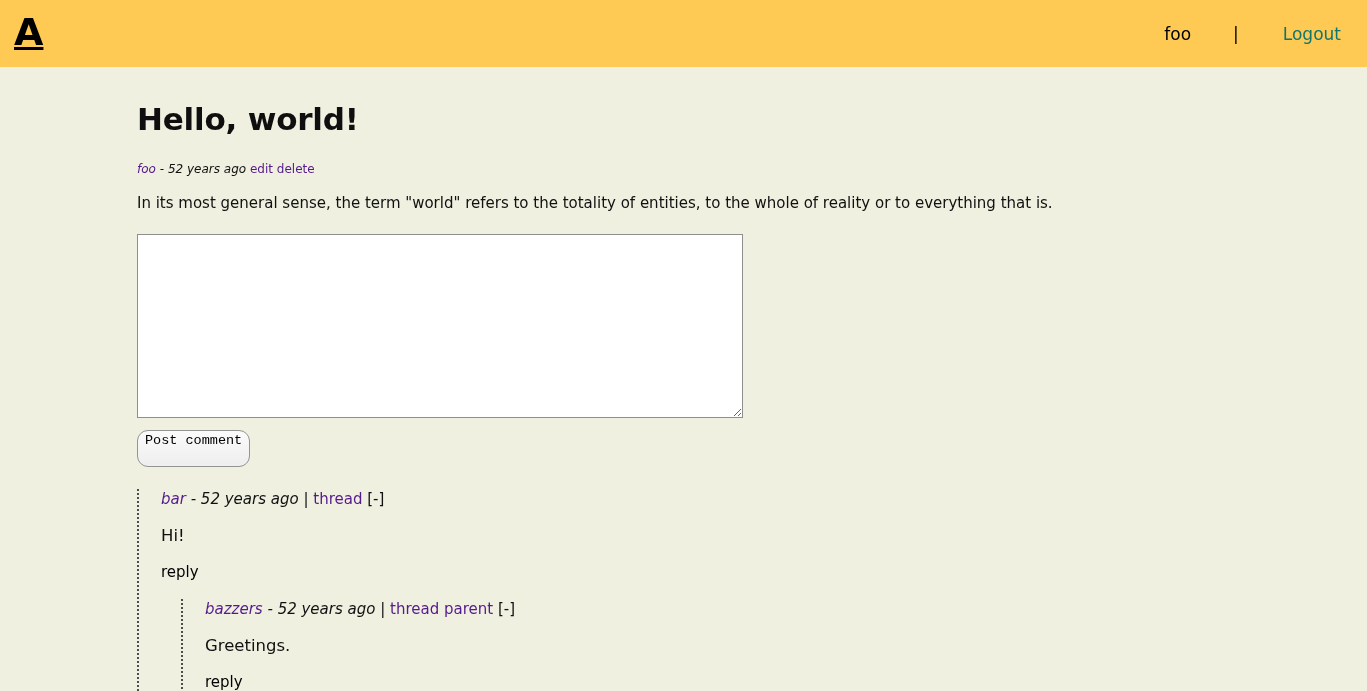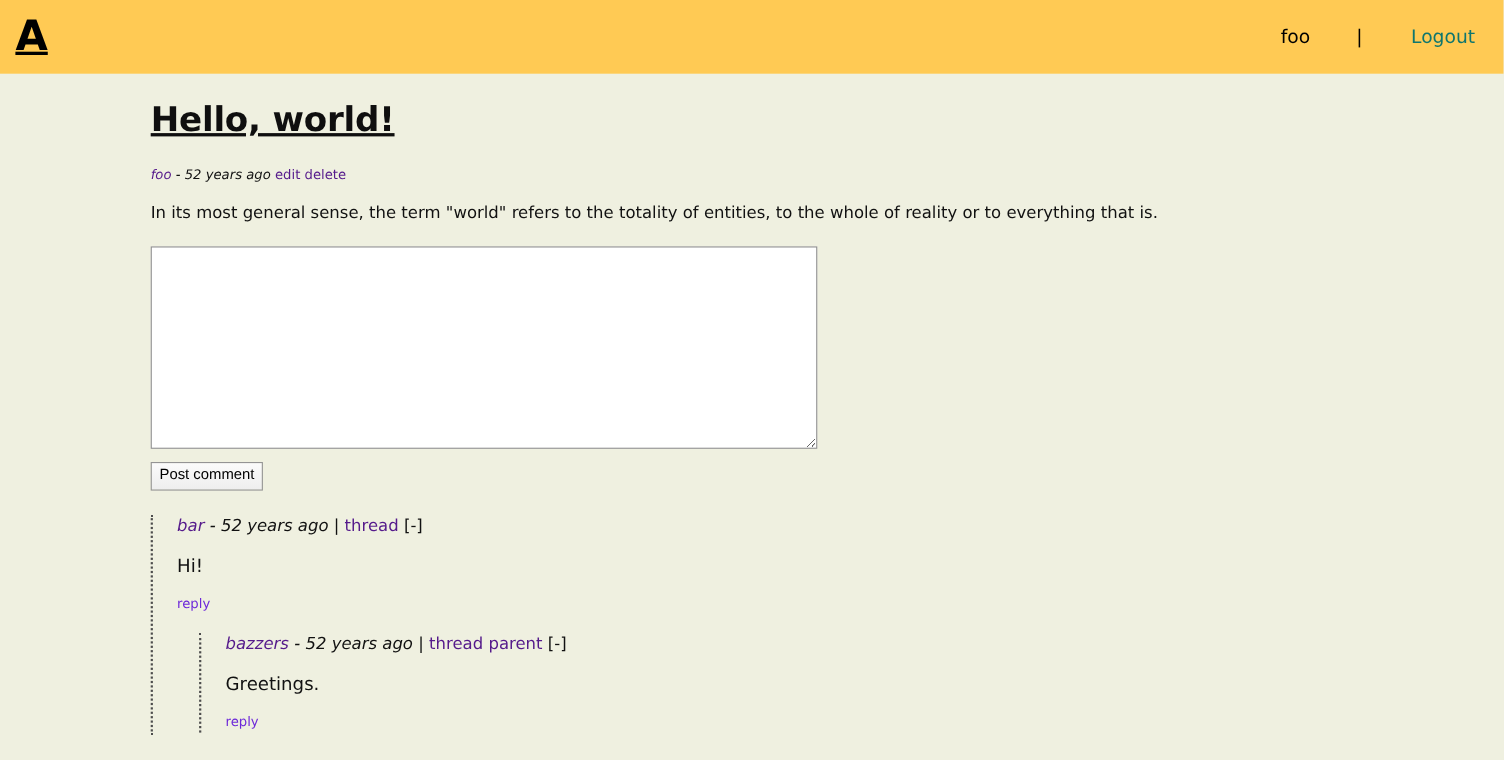--- a/index.html
+++ b/index.html
@@ -56,25 +56,24 @@
   }
 
   
   .content {
     padding: 0 0 0 137px;
   }
   .page-title {
     font-size: 31px;
     font-weight: bold;
     margin: 0;
-    padding-top: 24px;
+    padding-top: 34px;
     line-height: 1.2;
     color: #0f0f0f;
     letter-spacing: -0.2px;
-    text-decoration: underline;
   }
 
   .meta-line {
     font-size: 12px;
     margin-top: 24px;
     line-height: 1.2;
   }
   .meta-line .author {
     font-style: italic;
     color: #551a8b;
@@ -107,26 +106,26 @@
     box-sizing: content-box;
     font-family: "DejaVu Sans", sans-serif;
     font-size: 14px;
     padding: 2px;
     resize: both;
     outline: none;
     color: #111;
   }
   .post-button {
     margin-top: 12px;
-    font-family: Liberation Sans, sans-serif;
+    font-family: Liberation Mono, monospace;
     font-size: 13.5px;
-    padding: 2px 7px 6px 7px;
+    padding: 2px 7px 17px 7px;
     background: linear-gradient(#fbfbfb, #eeeeee);
     border: 1px solid #949494;
-    border-radius: 0;
+    border-radius: 11px;
     color: #000;
     line-height: 1.2;
     cursor: pointer;
   }
 
   
   .comment-list {
     margin-top: 22px;
   }
   .comment {
@@ -163,23 +162,23 @@
     color: #111;
   }
   .comment-text {
     font-size: 16.5px;
     margin-top: 18px;
     line-height: 1.25;
     color: #111;
   }
   .comment-reply {
     display: inline-block;
-    font-size: 12px;
+    font-size: 15px;
     margin-top: 16px;
-    color: #6d28d9;
+    color: #000000;
     text-decoration: none;
     line-height: 1.2;
   }
 </style>
 </head>
 <body>
 
 <div class="site-header">
   <a class="brand" href="#">A</a>
   <div class="header-nav">

